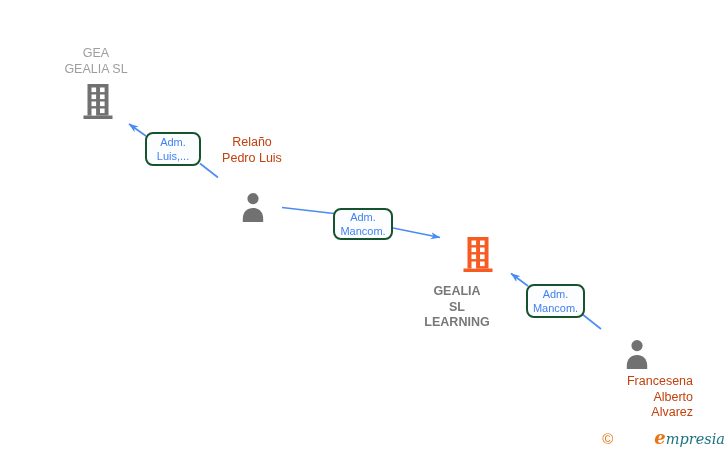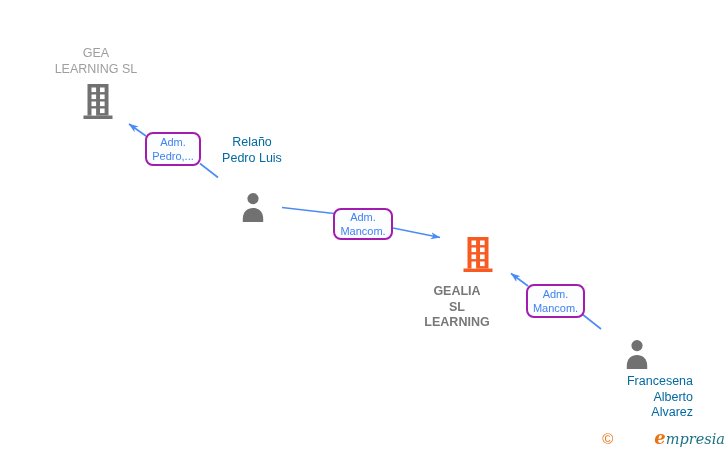--- a/index.html
+++ b/index.html
@@ -24,34 +24,34 @@
   .node {
     position: absolute;
     cursor: pointer;
   }
   .node-label {
     position: absolute;
     width: 120px;
     text-align: center;
     font-size: 12.5px;
     line-height: 15.5px;
-    color: #0369a1;
+    color: #c2410c;
     cursor: pointer;
   }
   .node-label span { display: block; }
   .company-label { color: #9e9e9e; }
   .company-label.highlight {
     color: #787878;
     font-weight: bold;
   }
   .icon-svg { display: block; }
   .rel-box {
     position: absolute;
     box-sizing: border-box;
-    border: 2px solid #a21caf;
+    border: 2px solid #14532d;
     border-radius: 8px;
     background: #fcfdff;
     color: #4183f0;
     font-size: 11px;
     line-height: 14.5px;
     text-align: center;
     display: flex;
     flex-direction: column;
     justify-content: center;
     cursor: pointer;
@@ -107,21 +107,21 @@
 
     <line x1="393" y1="228" x2="440" y2="237.5" stroke="#4a8cf5" stroke-width="1.6" marker-end="url(#ah)"></line>
 
     <line x1="528" y1="286" x2="511" y2="273.5" stroke="#4a8cf5" stroke-width="1.6" marker-end="url(#ah)"></line>
 
     <line x1="582" y1="314" x2="601" y2="329" stroke="#4a8cf5" stroke-width="1.6"></line>
   </svg>
 
   <div class="node-label company-label" style="left:36px; top:46px;">
     <span>GEA</span>
-    <span>LEARNING SL</span>
+    <span>GEALIA SL</span>
   </div>
   <div class="node" style="left:83px; top:84px;">
     <svg class="icon-svg" width="30" height="35" viewBox="0 0 30 35" xmlns="http://www.w3.org/2000/svg">
       <rect x="4.5" y="0" width="21" height="31.5" fill="#717171"></rect>
       <rect x="0.5" y="31.5" width="29" height="3.5" fill="#717171"></rect>
       <g fill="#ffffff">
         <rect x="8.5" y="3.5" width="4.6" height="4.6"></rect>
         <rect x="17" y="3.5" width="4.6" height="4.6"></rect>
         <rect x="8.5" y="10.5" width="4.6" height="4.6"></rect>
         <rect x="17" y="10.5" width="4.6" height="4.6"></rect>
@@ -173,21 +173,21 @@
     </svg>
   </div>
   <div class="node-label" style="left:573px; top:374px;text-align:right;">
     <span>Francesena</span>
     <span>Alberto</span>
     <span>Alvarez</span>
   </div>
 
   <div class="rel-box" style="left:145px; top:132px; width:56px; height:34px;">
     <span>Adm.</span>
-    <span>Pedro,...</span>
+    <span>Luis,...</span>
   </div>
 
   <div class="rel-box" style="left:333px; top:208px; width:60px; height:32px;">
     <span>Adm.</span>
     <span>Mancom.</span>
   </div>
 
   <div class="rel-box" style="left:526px; top:284px; width:59px; height:34px;">
     <span>Adm.</span>
     <span>Mancom.</span>

